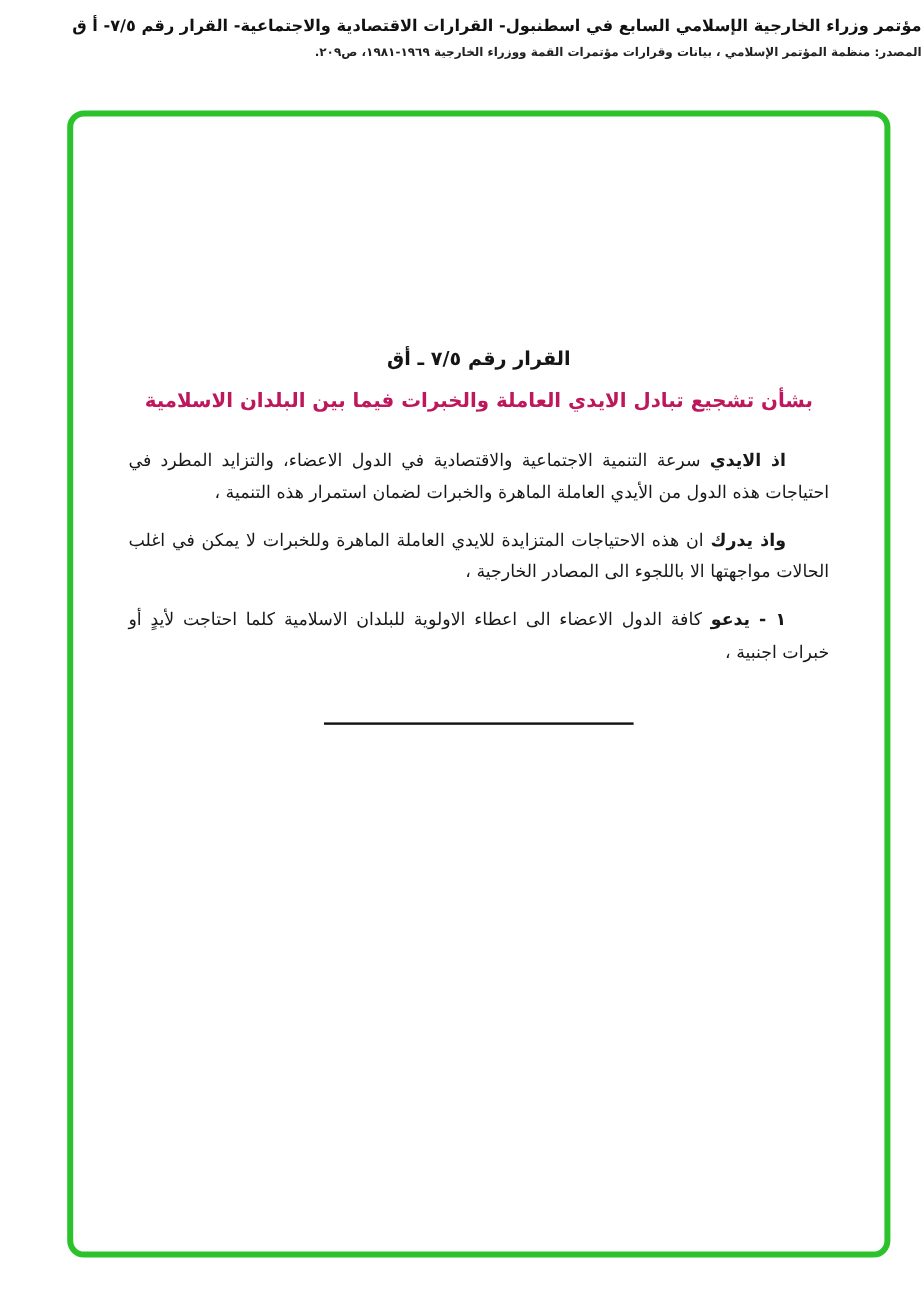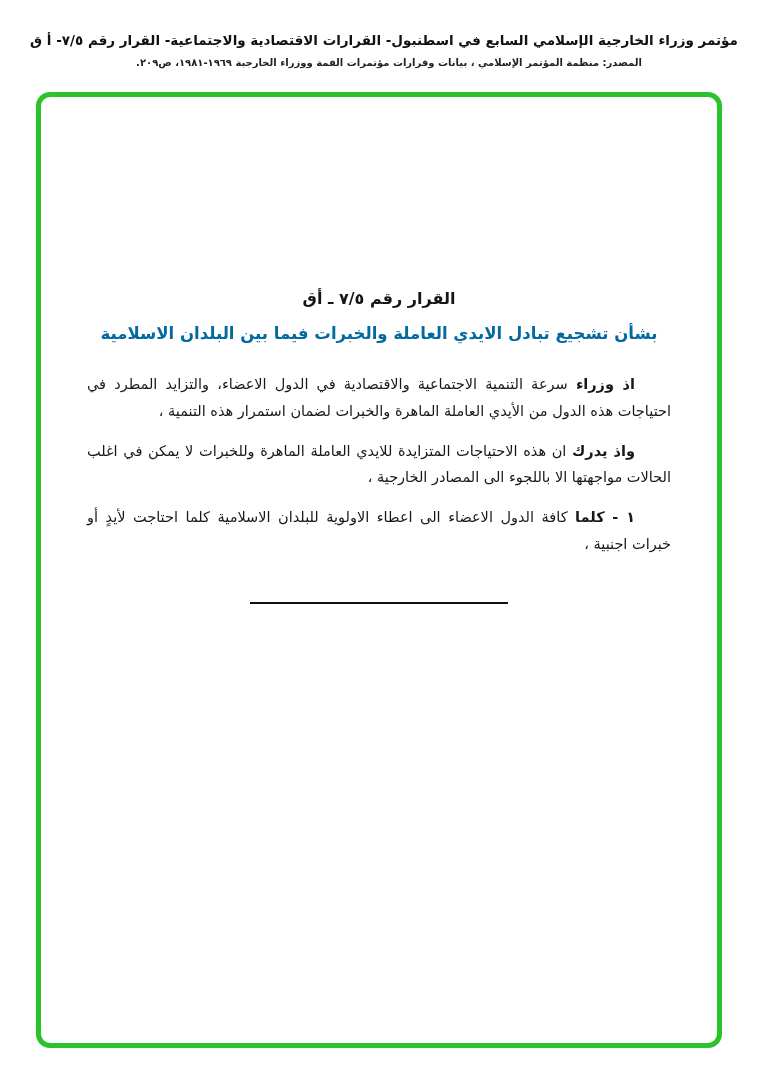--- a/index.html
+++ b/index.html
@@ -12,39 +12,39 @@
     overflow: hidden;
   }
   .page {
     position: relative;
     width: 768px;
     height: 1085px;
     background: #ffffff;
     direction: rtl;
   }
   .page-header {
-    padding-top: 32px;
-    text-align: center;
+    padding-top: 14px;
+    text-align: right;
   }
   .header-line1 {
     font-size: 13.5px;
     font-weight: bold;
     color: #111111;
     letter-spacing: 0.2px;
   }
   .header-line2 {
     margin-top: 9px;
     font-size: 10px;
     font-weight: bold;
     color: #222222;
     margin-left: 10px;
   }
   .scan-frame {
     position: absolute;
-    left: 36px;
+    left: 56px;
     top: 92px;
     width: 686px;
     height: 956px;
     border: 5px solid #2cc22c;
     border-radius: 14px;
     background: #ffffff;
     overflow: hidden;
   }
   .doc {
     padding: 192px 46px 0 46px;
@@ -55,21 +55,21 @@
     font-size: 16px;
     font-weight: 600;
     margin-bottom: 16px;
     color: #151515;
   }
   .doc-subtitle {
     text-align: center;
     font-size: 16.5px;
     font-weight: bold;
     margin-bottom: 28px;
-    color: #0369a1;
+    color: #be185d;
   }
   .para {
     font-size: 14.5px;
     line-height: 1.85;
     text-align: justify;
     text-indent: 36px;
     margin-bottom: 13px;
     color: #181818;
   }
   .para .lead { font-weight: bold; }
@@ -91,34 +91,34 @@
   </header>
 
   <div class="scan-frame">
     <div class="doc">
 
       <div class="doc-title">القرار رقم ٧/٥ ـ أق</div>
       <div class="doc-subtitle">بشأن تشجيع تبادل الايدي العاملة والخبرات فيما بين البلدان الاسلامية</div>
 
 
       <p class="para">
-        <b class="lead">اذ وزراء</b>
+        <b class="lead">اذ الايدي</b>
         <span>سرعة التنمية الاجتماعية والاقتصادية في الدول الاعضاء، والتزايد المطرد في احتياجات هذه الدول من الأيدي العاملة الماهرة والخبرات لضمان استمرار هذه التنمية ،</span>
       </p>
 
       <p class="para">
         <b class="lead">واذ يدرك</b>
         <span>ان هذه الاحتياجات المتزايدة للايدي العاملة الماهرة وللخبرات لا يمكن في اغلب الحالات مواجهتها الا باللجوء الى المصادر الخارجية ،</span>
       </p>
 
 
 
       <p class="para">
         <span class="num">١ -</span>
-        <b class="lead">كلما</b>
+        <b class="lead">يدعو</b>
         <span>كافة الدول الاعضاء الى اعطاء الاولوية للبلدان الاسلامية كلما احتاجت لأيدٍ أو خبرات اجنبية ،</span>
       </p>
 
 
       <div class="divider"></div>
 
     </div>
   </div>
 
 </div>

